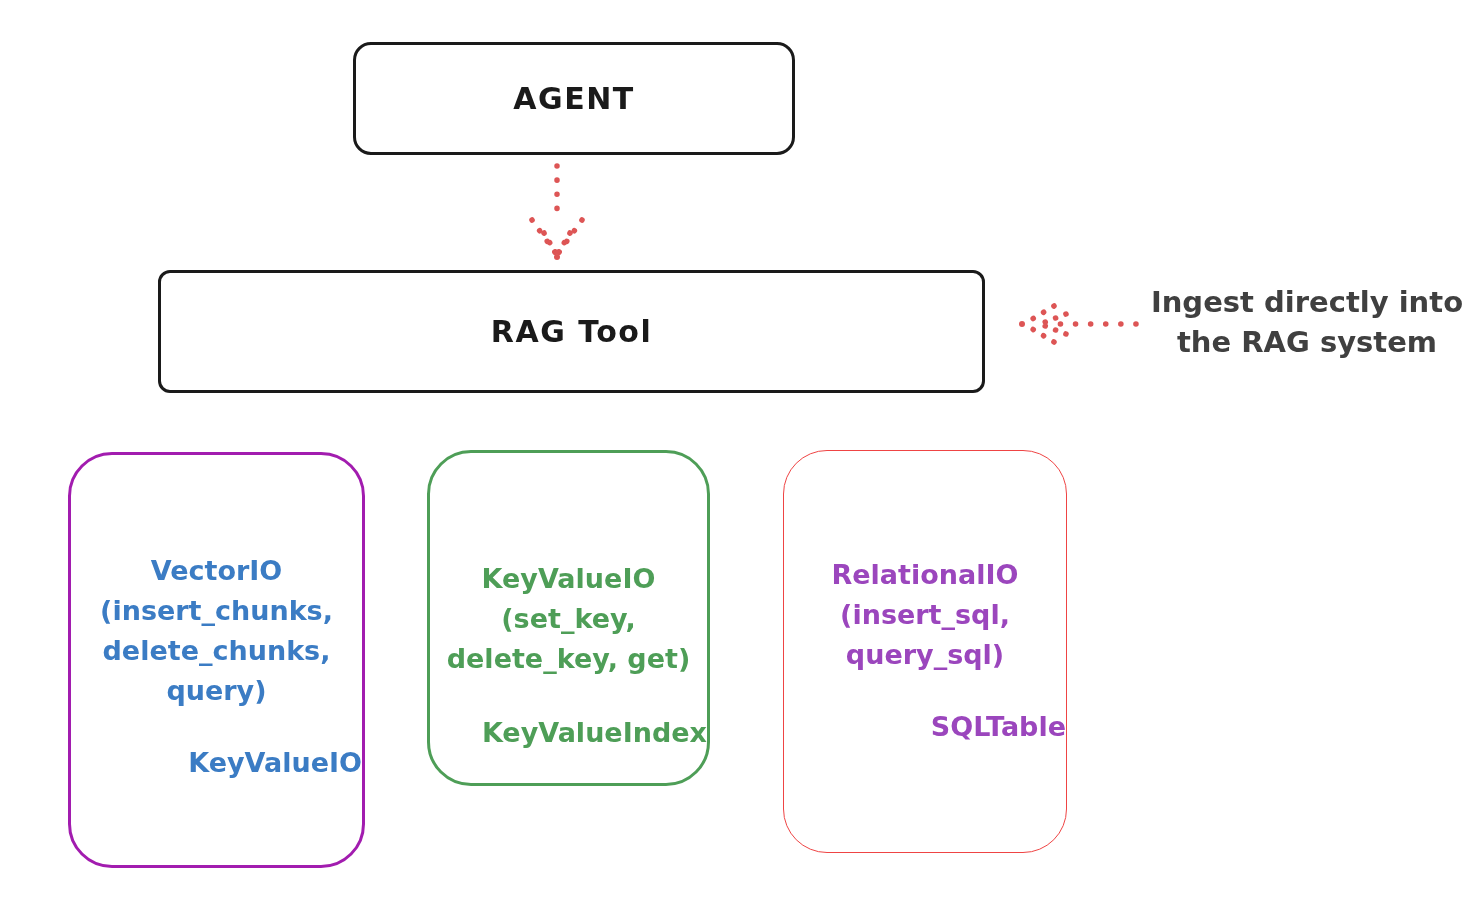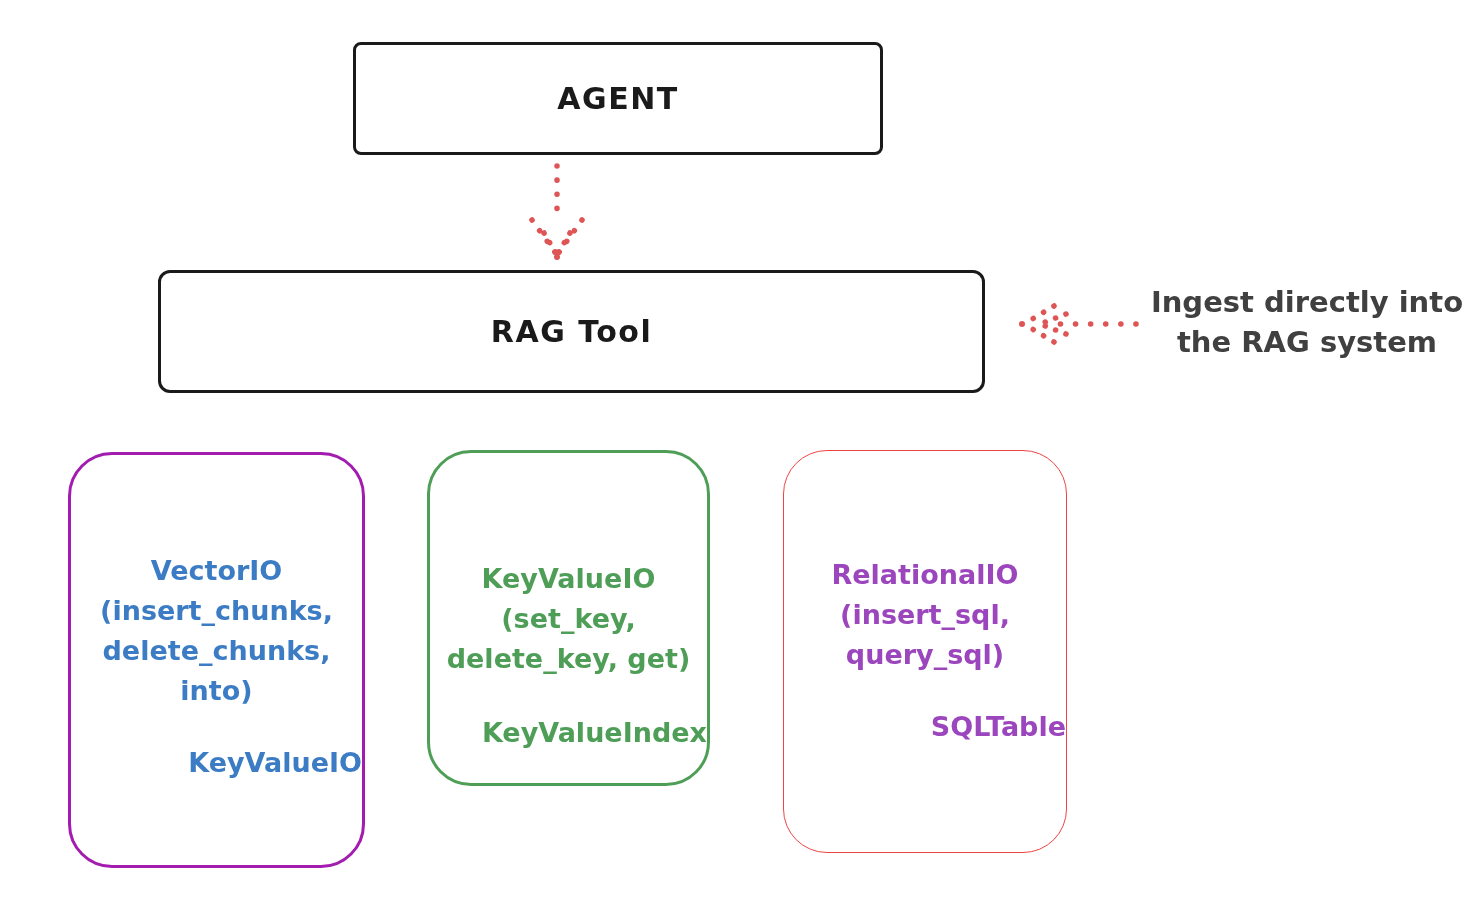--- a/index.html
+++ b/index.html
@@ -28,22 +28,22 @@
   }
   .box-label {
     font-size: 30px;
     font-weight: bold;
     color: #1a1a1a;
     letter-spacing: 1.5px;
     text-align: center;
   }
   .agent-box {
     left: 353px; top: 42px;
-    width: 530px; height: 113px;
-    border-radius: 8px;
+    width: 442px; height: 113px;
+    border-radius: 18px;
     justify-content: center;
   }
   .rag-box {
     left: 158px; top: 270px;
     width: 827px; height: 123px;
     border-radius: 12px;
   }
   .arrow-svg { position: absolute; }
   .annotation {
     position: absolute;
@@ -131,21 +131,21 @@
   <div class="annotation">
     <div>Ingest directly into</div>
     <div>the RAG system</div>
   </div>
 
   <div class="backend backend-blue">
     <div class="title-lines">
       <div>VectorIO</div>
       <div>(insert_chunks,</div>
       <div>delete_chunks,</div>
-      <div>into)</div>
+      <div>query)</div>
     </div>
     <div class="index-label">KeyValueIO</div>
   </div>
 
   <div class="backend backend-green">
     <div class="title-lines">
       <div>KeyValueIO</div>
       <div>(set_key,</div>
       <div>delete_key, get)</div>
     </div>

